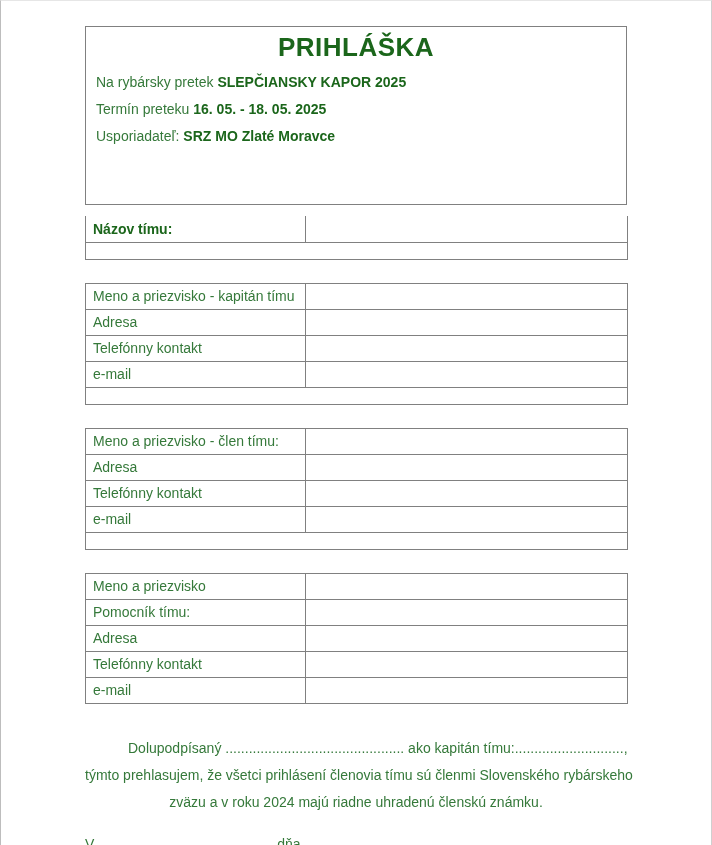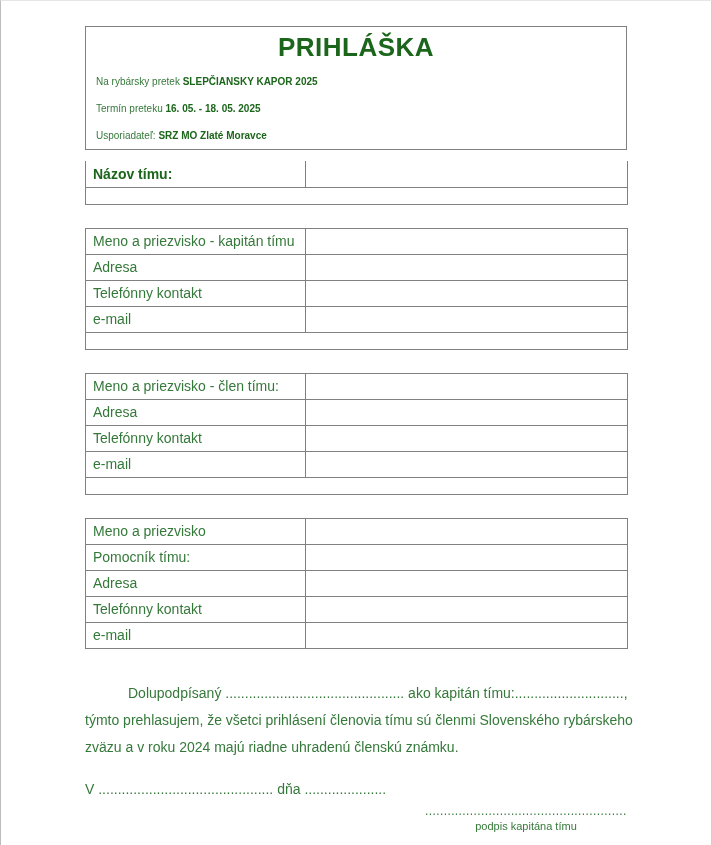--- a/index.html
+++ b/index.html
@@ -17,35 +17,35 @@
     border-right:1px solid #cfcfcf;
     border-top:1px solid #e6e6e6;
     font-family:"Liberation Sans", sans-serif;
     overflow:hidden;
   }
   .doc{width:542px;margin:25px auto 0;}
 
   
   .header-box{
     border:1px solid var(--line);
-    height:124px;
+    height:179px;
     box-sizing:border-box;
   }
   .title{
     margin-top:5px;
     text-align:center;
     font-size:26px;
     line-height:30px;
     font-weight:bold;
     color:var(--bold-green);
     letter-spacing:.5px;
   }
   .hline{
     margin:13px 0 0 10px;
-    font-size:10px;
+    font-size:14px;
     line-height:14px;
     color:var(--green);
     white-space:nowrap;
   }
   .hline .b{font-weight:bold;color:var(--bold-green);}
 
   
   table{
     border-collapse:collapse;
     table-layout:fixed;
@@ -71,21 +71,21 @@
   .it{font-style:italic;}
 
   
   .decl{
     margin-top:31px;
     font-size:14px;
     line-height:27px;
     color:var(--green);
   }
   .decl .l1{text-indent:43px;white-space:nowrap;}
-  .decl .l2,.decl .l3{white-space:nowrap;}
+  .decl .l2,.decl .l3{white-space:nowrap;text-align:center;}
 
   .place-date{
     margin-top:15px;
     font-size:14px;
     line-height:27px;
     color:var(--green);
     white-space:nowrap;
   }
 
   

